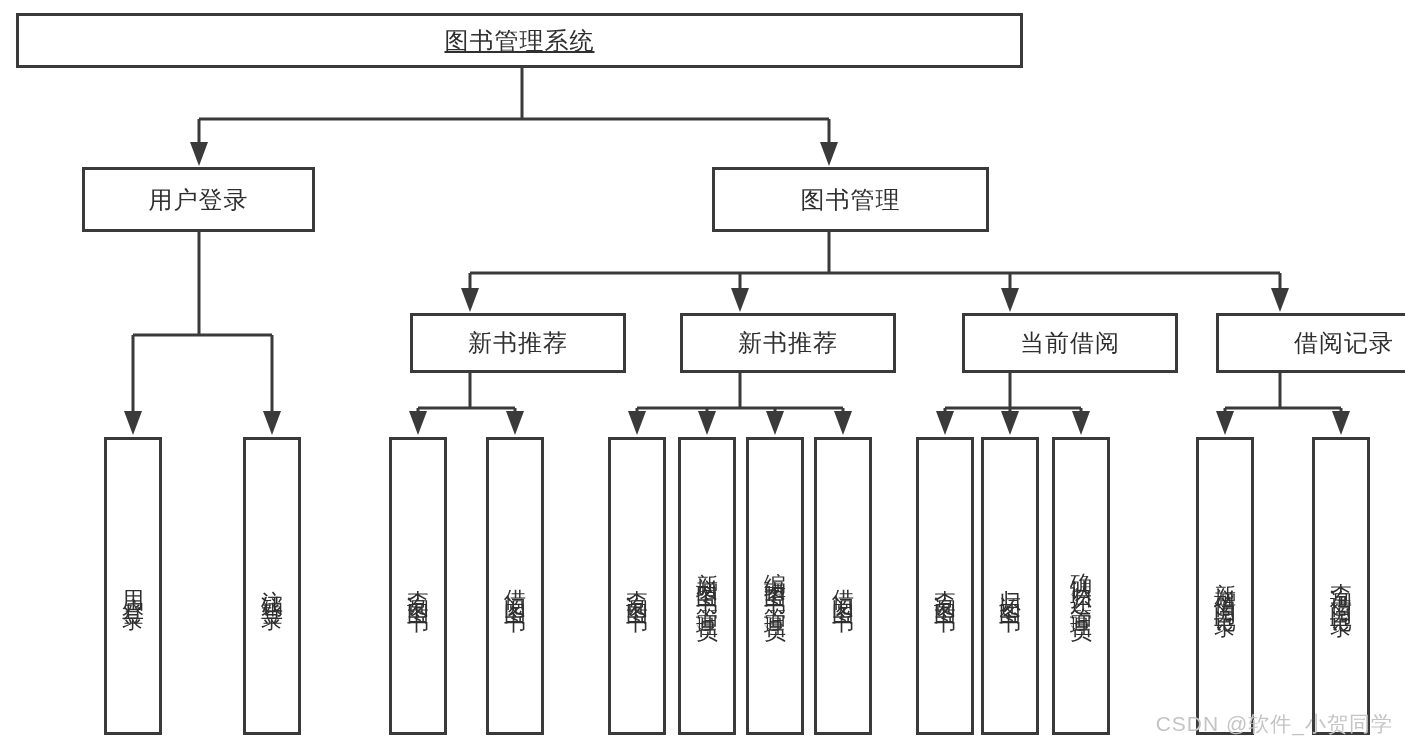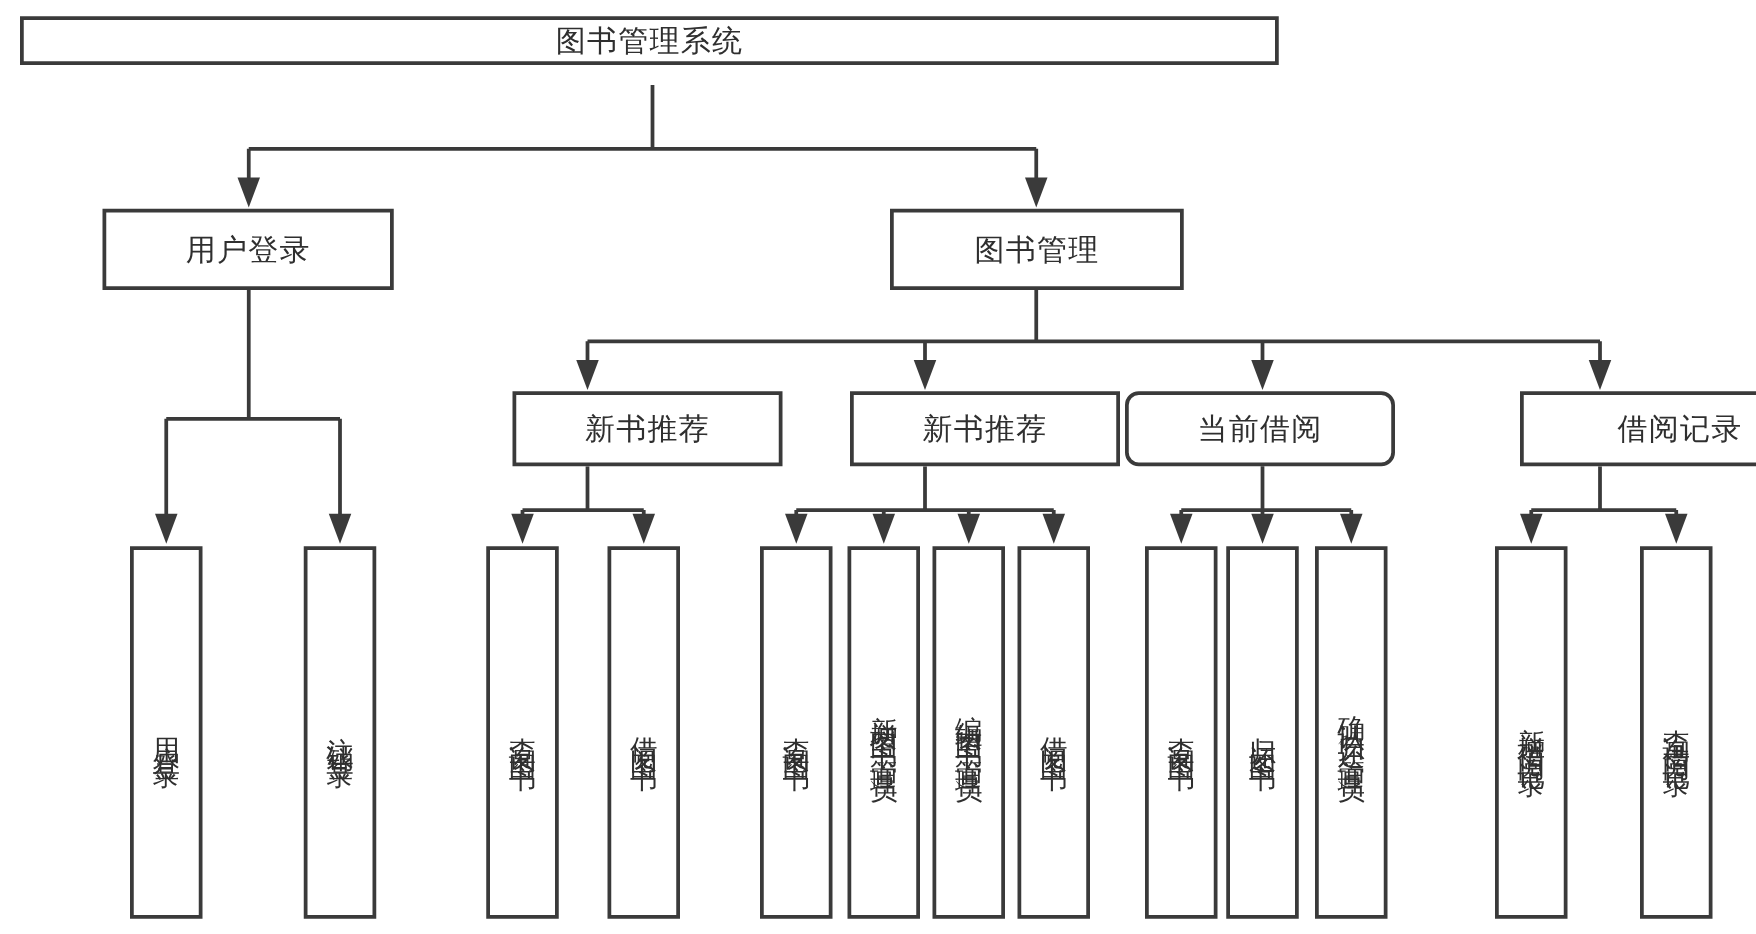--- a/index.html
+++ b/index.html
@@ -30,21 +30,21 @@
     display: flex;
     align-items: center;
     justify-content: center;
     color: #2f2f2f;
     font-size: 24px;
     letter-spacing: 1px;
     white-space: nowrap;
   }
   .root-node {
     left: 16px; top: 13px;
-    width: 1007px; height: 39px;
+    width: 1007px; height: 55px; text-decoration: underline;
   }
   .l2-node {
     top: 167px;
     height: 65px;
   }
   .l3-node {
     top: 313px;
     width: 216px; height: 60px; margin-left: 48px;
   }
   .vbox {
@@ -118,25 +118,25 @@
       <polygon points="1001,411 1019,411 1010,435"></polygon>
       <polygon points="1072,411 1090,411 1081,435"></polygon>
       <polygon points="1216,411 1234,411 1225,435"></polygon>
       <polygon points="1332,411 1350,411 1341,435"></polygon>
     </g>
   </svg>
 
   <div class="node root-node">图书管理系统</div>
 
   <div class="node l2-node" style="left:82px; width:233px;">用户登录</div>
-  <div class="node l2-node" style="left:712px; width:235px;">图书管理</div>
+  <div class="node l2-node" style="left:712px; width:277px;">图书管理</div>
 
   <div class="node l3-node" style="left:362px;">新书推荐</div>
   <div class="node l3-node" style="left:632px;">新书推荐</div>
-  <div class="node l3-node" style="left:852px;border-radius:11px;">当前借阅</div>
+  <div class="node l3-node" style="left:914px;">当前借阅</div>
   <div class="node l3-node" style="left:1168px;padding-left:40px;">借阅记录</div>
 
   <div class="vbox" style="left:104px;">
     <span class="vtext">用户登录</span>
   </div>
   <div class="vbox" style="left:243px;">
     <span class="vtext">注销登录</span>
   </div>
 
   <div class="vbox" style="left:389px;">
@@ -169,14 +169,15 @@
     <span class="vtext">确认归还（管理员）</span>
   </div>
 
   <div class="vbox" style="left:1196px;">
     <span class="vtext">新增借阅记录</span>
   </div>
   <div class="vbox" style="left:1312px;">
     <span class="vtext">查询借阅记录</span>
   </div>
 
+  <div class="watermark">CSDN @软件_小贺同学</div>
 
 </div>
 
 </body></html>

